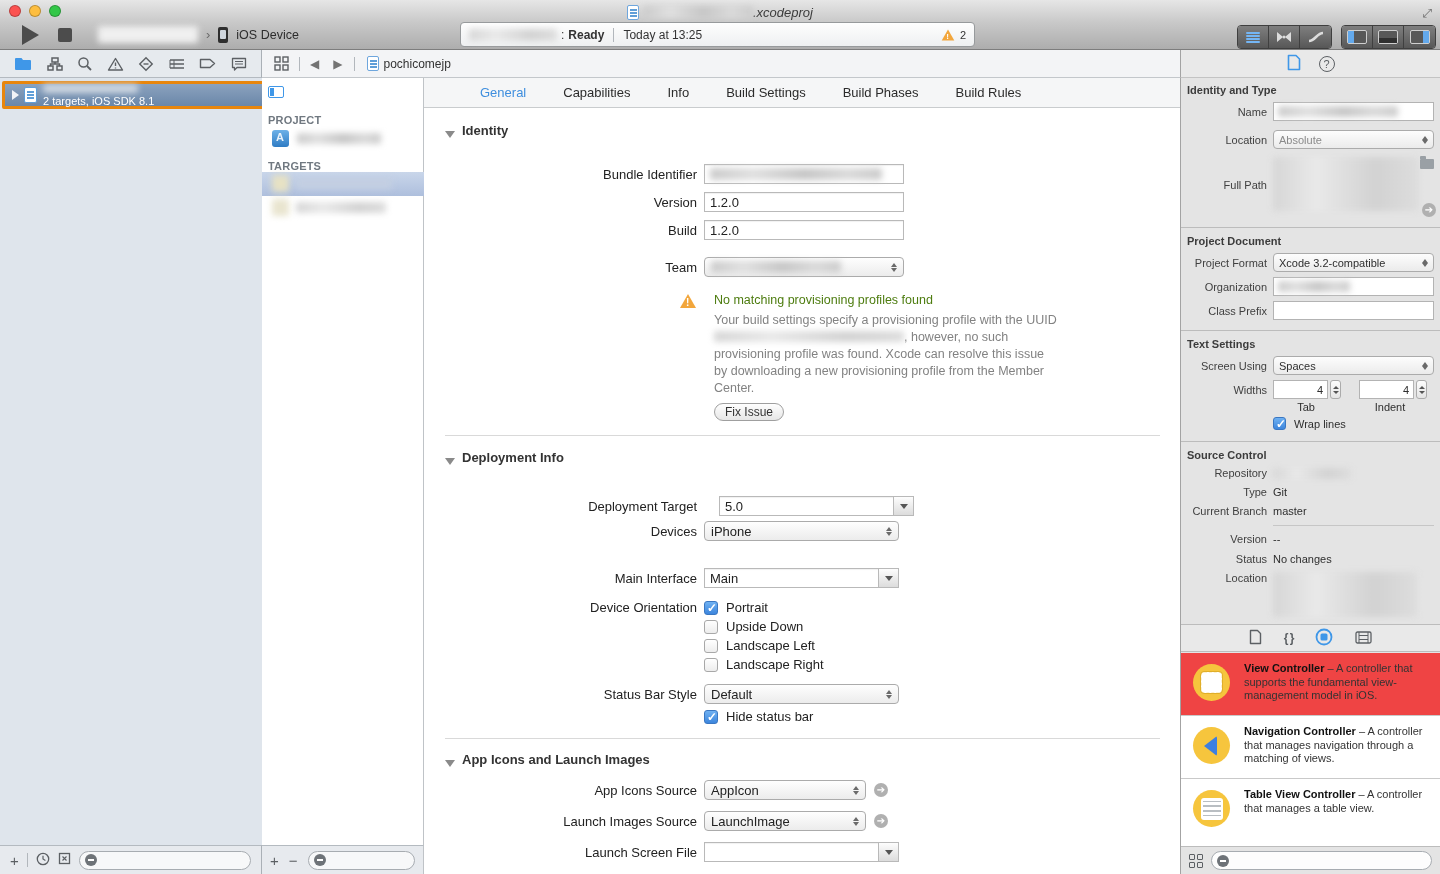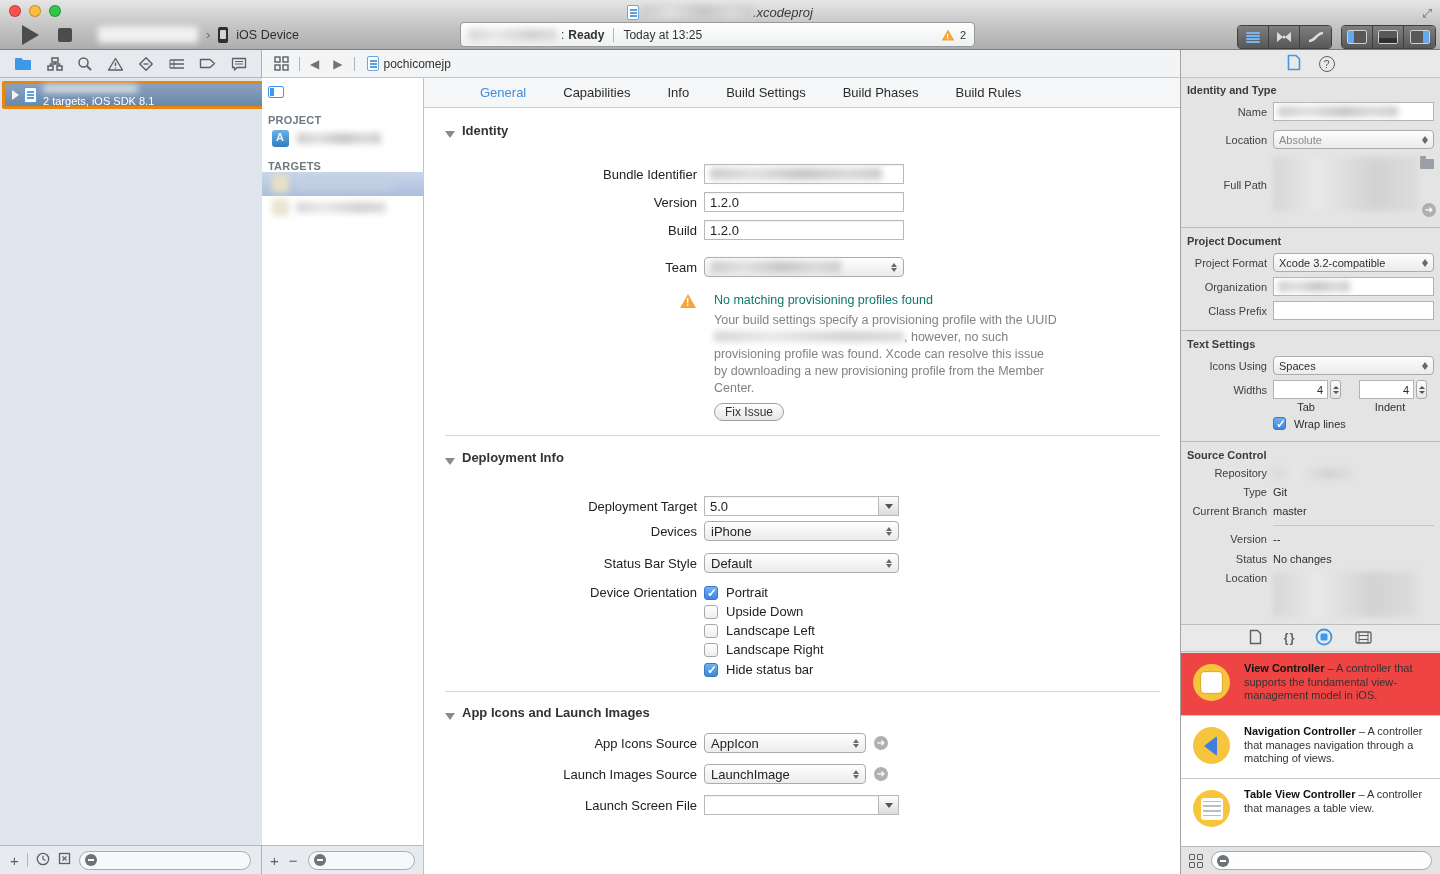--- a/index.html
+++ b/index.html
@@ -91,21 +91,21 @@
   .cb.on { background:linear-gradient(#6fb1f2,#3d86dd); border-color:#3a77c2; }
   .cb.on::after { content:"✓"; position:absolute; left:2px; top:-1px; color:#fff; font-size:12px; font-weight:bold; }
   .roundbtn { height:18px; padding:0 10px; border:1px solid #9f9f9f; border-radius:9px; background:linear-gradient(#fefefe,#e6e6e6); font-size:12px; color:#333; display:inline-flex; align-items:center; }
   .fwdcircle { width:14px; height:14px; border-radius:50%; background:#b0b0b0; color:#fff; font-size:10px; line-height:14px; text-align:center; margin-left:8px; }
   hr.sep { border:none; border-top:1px solid #d9d9d9; margin:14px 0 0 21px; width:715px; }
   .warnblock { display:flex; margin-top:16px; }
   .warnblock .wtri { margin-left:256px; margin-right:9px; margin-top:1px; }
   .wtri { width:0; height:0; border-left:8px solid transparent; border-right:8px solid transparent; border-bottom:14px solid #f2a63c; position:relative; }
   .wtri::after { content:"!"; position:absolute; left:-2px; top:3px; font-size:10px; font-weight:bold; color:#fff; }
   .warnbody { width:345px; font-size:12.5px; }
-  .warnbody .wtitle { color:#0f766e; margin-bottom:5px; }
+  .warnbody .wtitle { color:#4d7c0f; margin-bottom:5px; }
   .warnbody .wtext { color:#828282; line-height:17px; }
 
   
   #utilities { left:1180px; top:78px; width:260px; height:796px; background:#e4e4e4; border-left:1px solid #a3a3a3; font-size:11px; color:#2e2e2e; }
   .usec { position:absolute; left:0; right:0; border-bottom:1px solid #bcbcbc; padding:6px 6px 8px 6px; }
   .usec h3 { font-size:11px; font-weight:bold; color:#3c3c3c; margin-bottom:6px; }
   .urow { display:flex; align-items:center; margin-top:5px; }
   .urow .ulbl { width:80px; text-align:right; margin-right:6px; color:#404040; flex:none; }
   .utf { flex:1; height:19px; border:1px solid #b3b3b3; background:#fff; padding:0 4px; display:flex; align-items:center; }
   .upopup { flex:1; height:19px; border:1px solid #ababab; border-radius:4px; background:linear-gradient(#fdfdfd,#ebebeb); padding:0 5px; display:flex; align-items:center; }
@@ -414,69 +414,78 @@
       </div>
     </div>
 
     <hr class="sep">
 
     <div class="sec-hdr" style="margin-top:13px;">
       <span class="disc"></span>
       <span>Deployment Info</span>
     </div>
 
-    <div class="row" style="margin-top:31px;">
+    <div class="row" style="margin-top:31px;gap:15px;">
       <span class="lbl">Deployment Target</span>
       <span class="combo">
         <span class="val">5.0</span>
         <span class="btn">
             <i></i>
           </span>
       </span>
     </div>
     <div class="row" style="margin-top:5px;">
       <span class="lbl">Devices</span>
       <span class="popup" style="width:195px;">
         <span>iPhone</span>
         <span class="updown">
             <i class="up"></i>
             <i class="dn"></i>
           </span>
       </span>
     </div>
+    <div class="row" style="margin-top:27px;">
+      <span class="lbl">Main Interface</span>
+      <span class="combo">
+        <span class="val">Main</span>
+        <span class="btn">
+            <i></i>
+          </span>
+      </span>
+    </div>
+
+    <div class="row" style="margin-top:12px; align-items:flex-start;">
+      <span class="lbl">Device Orientation</span>
+      <span style="display:flex; flex-direction:column; gap:4px;">
+        <span class="hgroup">
+            <span class="cb on"></span>
+            <span>Portrait</span>
+          </span>
+        <span class="hgroup">
+            <span class="cb"></span>
+            <span>Upside Down</span>
+          </span>
+        <span class="hgroup">
+            <span class="cb"></span>
+            <span>Landscape Left</span>
+          </span>
+        <span class="hgroup">
+            <span class="cb"></span>
+            <span>Landscape Right</span>
+          </span>
+      </span>
+    </div>
 
     <div class="row" style="margin-top:12px;">
       <span class="lbl">Status Bar Style</span>
       <span class="popup" style="width:195px;">
         <span>Default</span>
         <span class="updown">
             <i class="up"></i>
             <i class="dn"></i>
-          </span>
-      </span>
-    </div>
-
-    <div class="row" style="margin-top:12px; align-items:flex-start;">
-      <span class="lbl">Device Orientation</span>
-      <span style="display:flex; flex-direction:column; gap:4px;">
-        <span class="hgroup">
-            <span class="cb on"></span>
-            <span>Portrait</span>
-          </span>
-        <span class="hgroup">
-            <span class="cb"></span>
-            <span>Upside Down</span>
-          </span>
-        <span class="hgroup">
-            <span class="cb"></span>
-            <span>Landscape Left</span>
-          </span>
-        <span class="hgroup">
-            <span class="cb"></span>
-            <span>Landscape Right</span>
           </span>
       </span>
     </div>
     <div class="row" style="margin-top:5px;">
       <span class="lbl"></span>
       <span class="hgroup">
           <span class="cb on"></span>
           <span>Hide status bar</span>
         </span>
     </div>
@@ -575,21 +584,21 @@
       <span class="ulbl">Class Prefix</span>
       <span class="utf">
           <span></span>
         </span>
     </div>
   </div>
 
   <div class="usec" style="top:254px; height:110px;">
     <h3>Text Settings</h3>
     <div class="urow">
-      <span class="ulbl">Icons Using</span>
+      <span class="ulbl">Screen Using</span>
       <span class="upopup">
         <span>Spaces</span>
         <span class="updown" style="margin-left:auto;">
             <i class="up"></i>
             <i class="dn"></i>
           </span>
       </span>
     </div>
     <div class="urow">
       <span class="ulbl">Widths</span>

